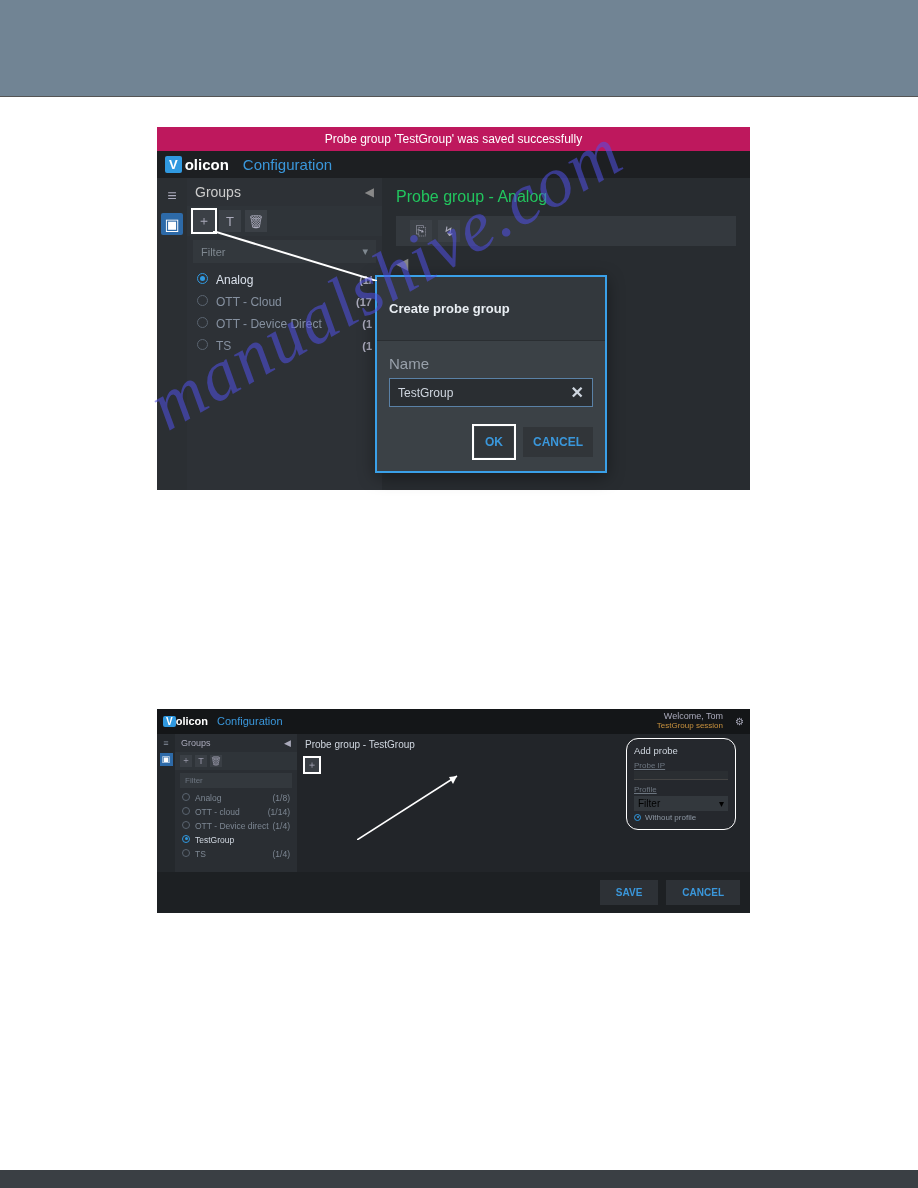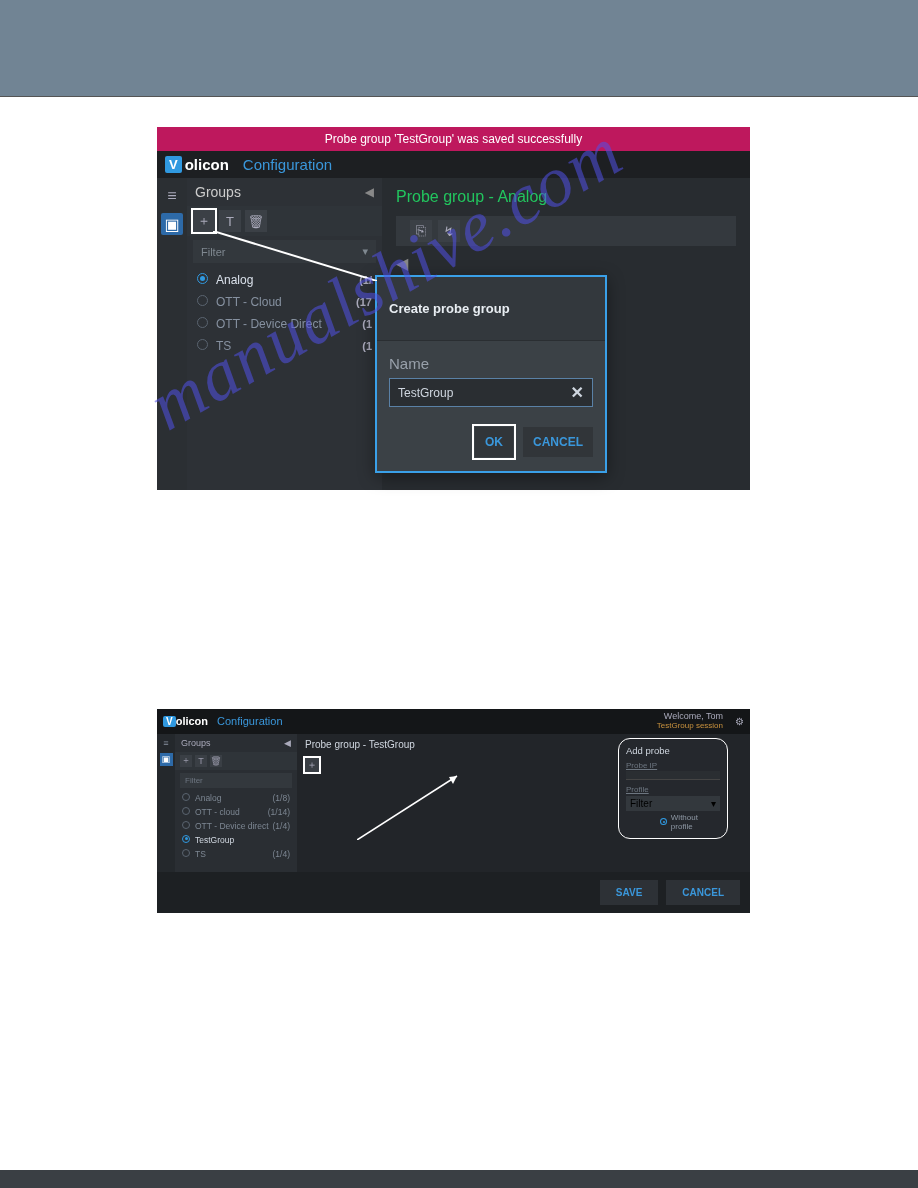--- a/index.html
+++ b/index.html
@@ -79,26 +79,26 @@
   .s2-filter { background:#33383d; margin:3px 5px; padding:3px 5px; color:#6d7680; font-size:8px;}
   .s2-gi { display:flex; justify-content:space-between; align-items:center; padding:2px 7px; color:#7d8793; font-size:8.5px; cursor:pointer;}
   .s2-gi.sel { color:#d0d7e0;}
   .s2-gi .r { width:8px; height:8px; border:1px solid #5a6470; border-radius:50%; margin-right:5px; display:inline-block; position:relative;}
   .s2-gi.sel .r { border-color:#3099e0;}
   .s2-gi.sel .r::after { content:''; position:absolute; left:1.5px; top:1.5px; width:3px; height:3px; background:#3099e0; border-radius:50%;}
   .s2-main { flex:1; background:#222529; position:relative;}
   .s2-mhdr { color:#cfd6df; padding:5px 8px; font-size:10px;}
   .s2-mtool { outline:2px solid #fff; width:14px; height:14px; margin:3px 8px; display:flex; align-items:center; justify-content:center; background:#3a3f45; color:#aab;}
   .s2-arrow { position:absolute; left:60px; top:38px; width:106px; height:68px; pointer-events:none;}
-  .s2-side { position:absolute; right:22px; top:4px; width:110px; border:1.5px solid #fff; border-radius:12px; padding:6px 7px 7px 7px; background:rgba(40,44,48,0.6);}
+  .s2-side { position:absolute; right:14px; top:4px; width:110px; border:1.5px solid #fff; border-radius:12px; padding:6px 7px 7px 7px; background:rgba(40,44,48,0.6);}
   .s2-side .t { color:#cfd6df; font-size:9.5px; margin-bottom:5px;}
   .s2-side .f { color:#6d7680; font-size:8px; margin:5px 0 1px 0;text-decoration:underline;}
   .s2-side .inp { background:#2a2e32; height:9px; border-bottom:1px solid #444;}
   .s2-side .frow { display:flex; justify-content:space-between; background:#33383d; padding:2px 4px; margin-top:2px;}
-  .s2-side .wp { display:flex; align-items:center; gap:4px; color:#8d97a3; font-size:8px; margin-top:2px;margin-left:34px;}
+  .s2-side .wp { display:flex; align-items:center; gap:4px; color:#8d97a3; font-size:8px; margin-top:2px;}
   .s2-side .wp .dot { width:7px; height:7px; border:1px solid #3099e0; border-radius:50%; position:relative;}
   .s2-side .wp .dot::after { content:''; position:absolute; left:1.5px; top:1.5px; width:2px; height:2px; background:#3099e0; border-radius:50%;}
   .s2-btm { display:flex; justify-content:flex-end; gap:8px; padding:8px 10px;align-items:flex-end;}
   .s2-btn { background:#2d3136; color:#3a97db; font-size:10px; font-weight:600; padding:7px 16px; border:none; cursor:pointer;}
 
 </style>
 </head>
 <body>
 
 <div class="page-hdr"></div>

